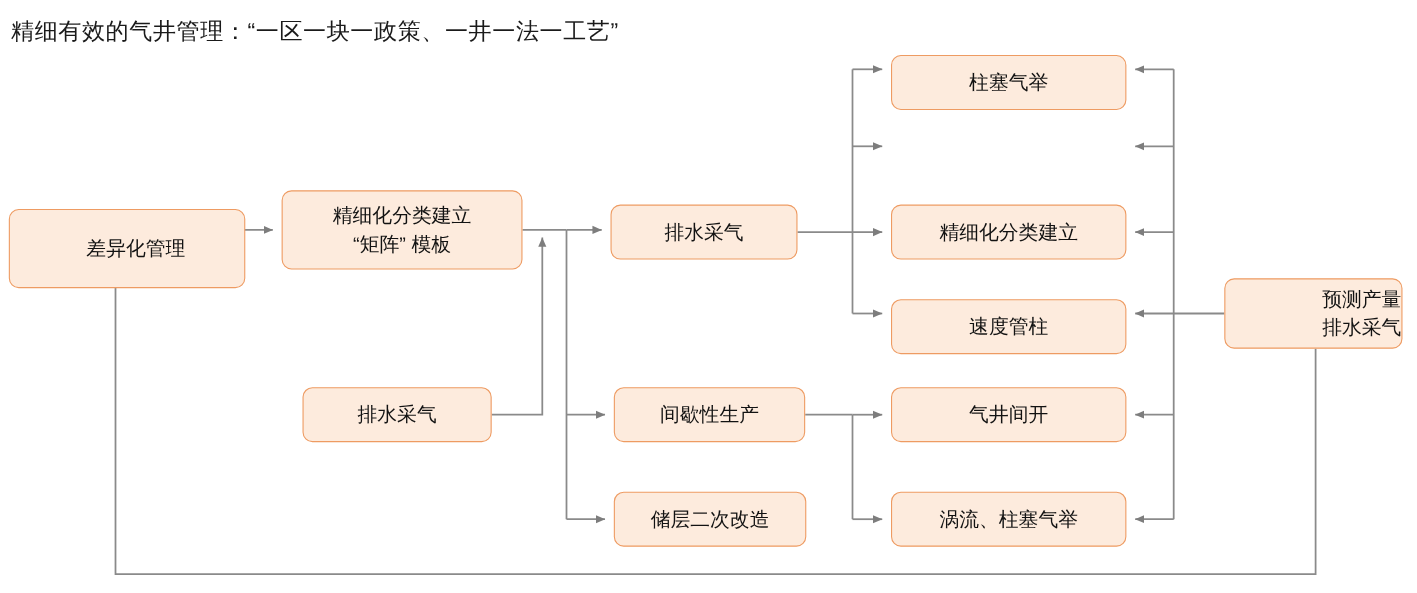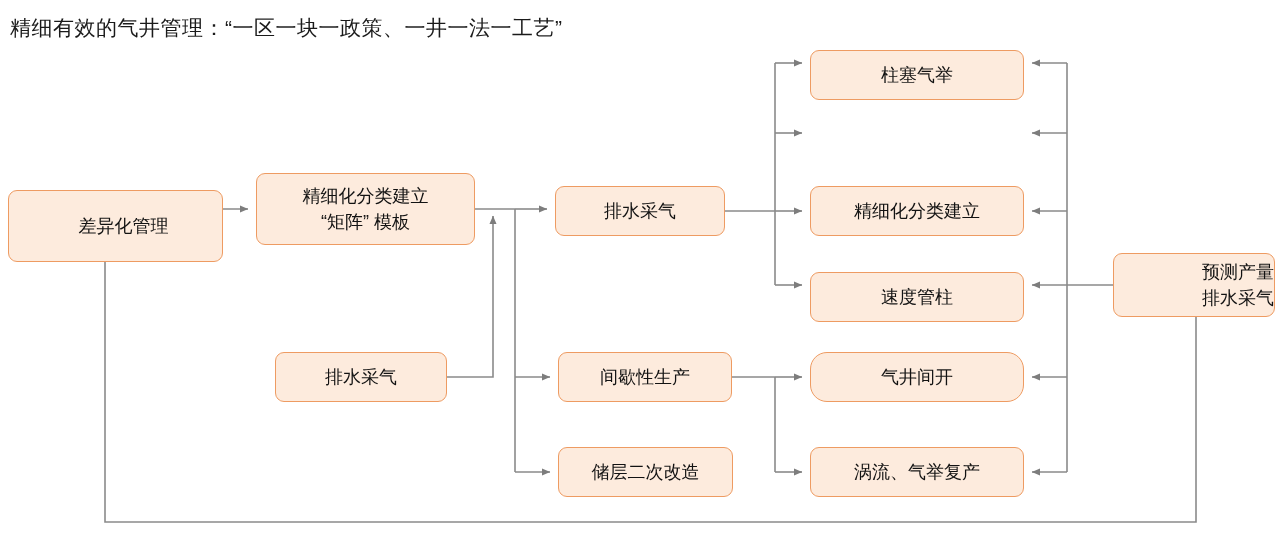--- a/index.html
+++ b/index.html
@@ -132,26 +132,26 @@
 
 
   <div class="node" style="left:810px; top:186px; width:214px; height:50px;">
     <span>精细化分类建立</span>
   </div>
 
   <div class="node" style="left:810px; top:272px; width:214px; height:50px;">
     <span>速度管柱</span>
   </div>
 
-  <div class="node" style="left:810px; top:352px; width:214px; height:50px;border-radius:17px;">
+  <div class="node" style="left:810px; top:352px; width:214px; height:50px;">
     <span>气井间开</span>
   </div>
 
   <div class="node" style="left:810px; top:447px; width:214px; height:50px;">
-    <span>涡流、气举复产</span>
+    <span>涡流、柱塞气举</span>
   </div>
 
   <div class="node" style="left:1113px; top:253px; width:162px; height:64px;align-items:flex-end;">
     <span>预测产量</span>
     <span class="line2">排水采气</span>
   </div>
 
 </div>
 
 </body></html>

